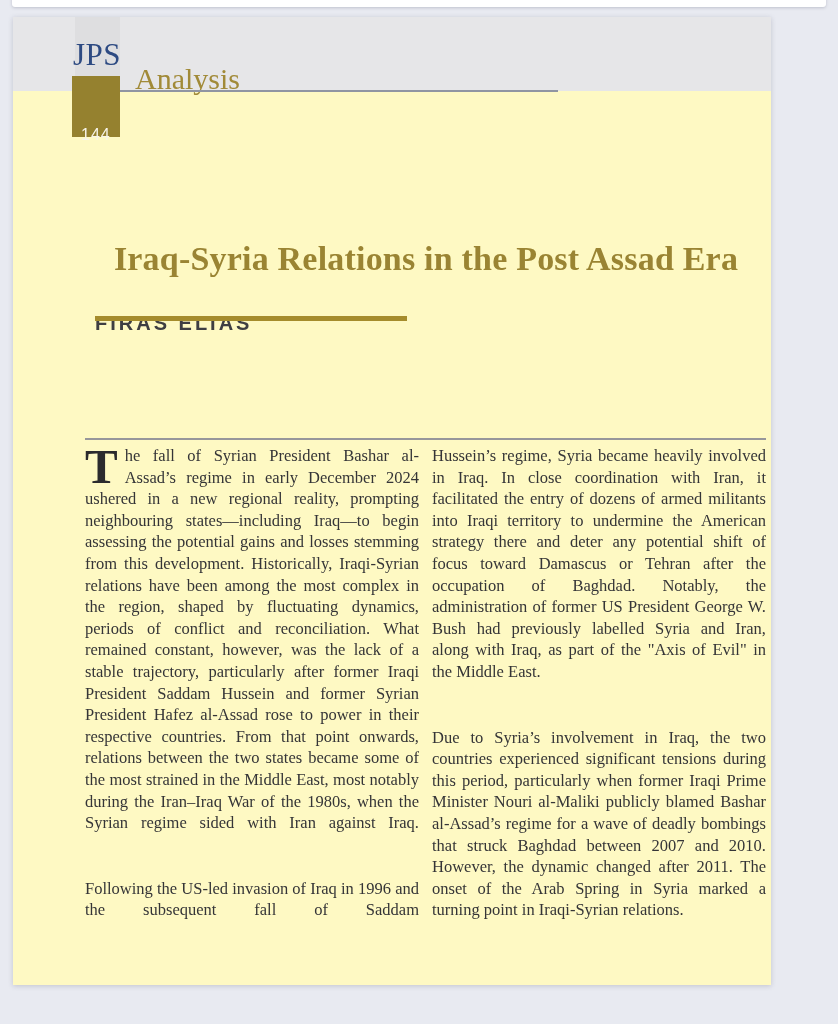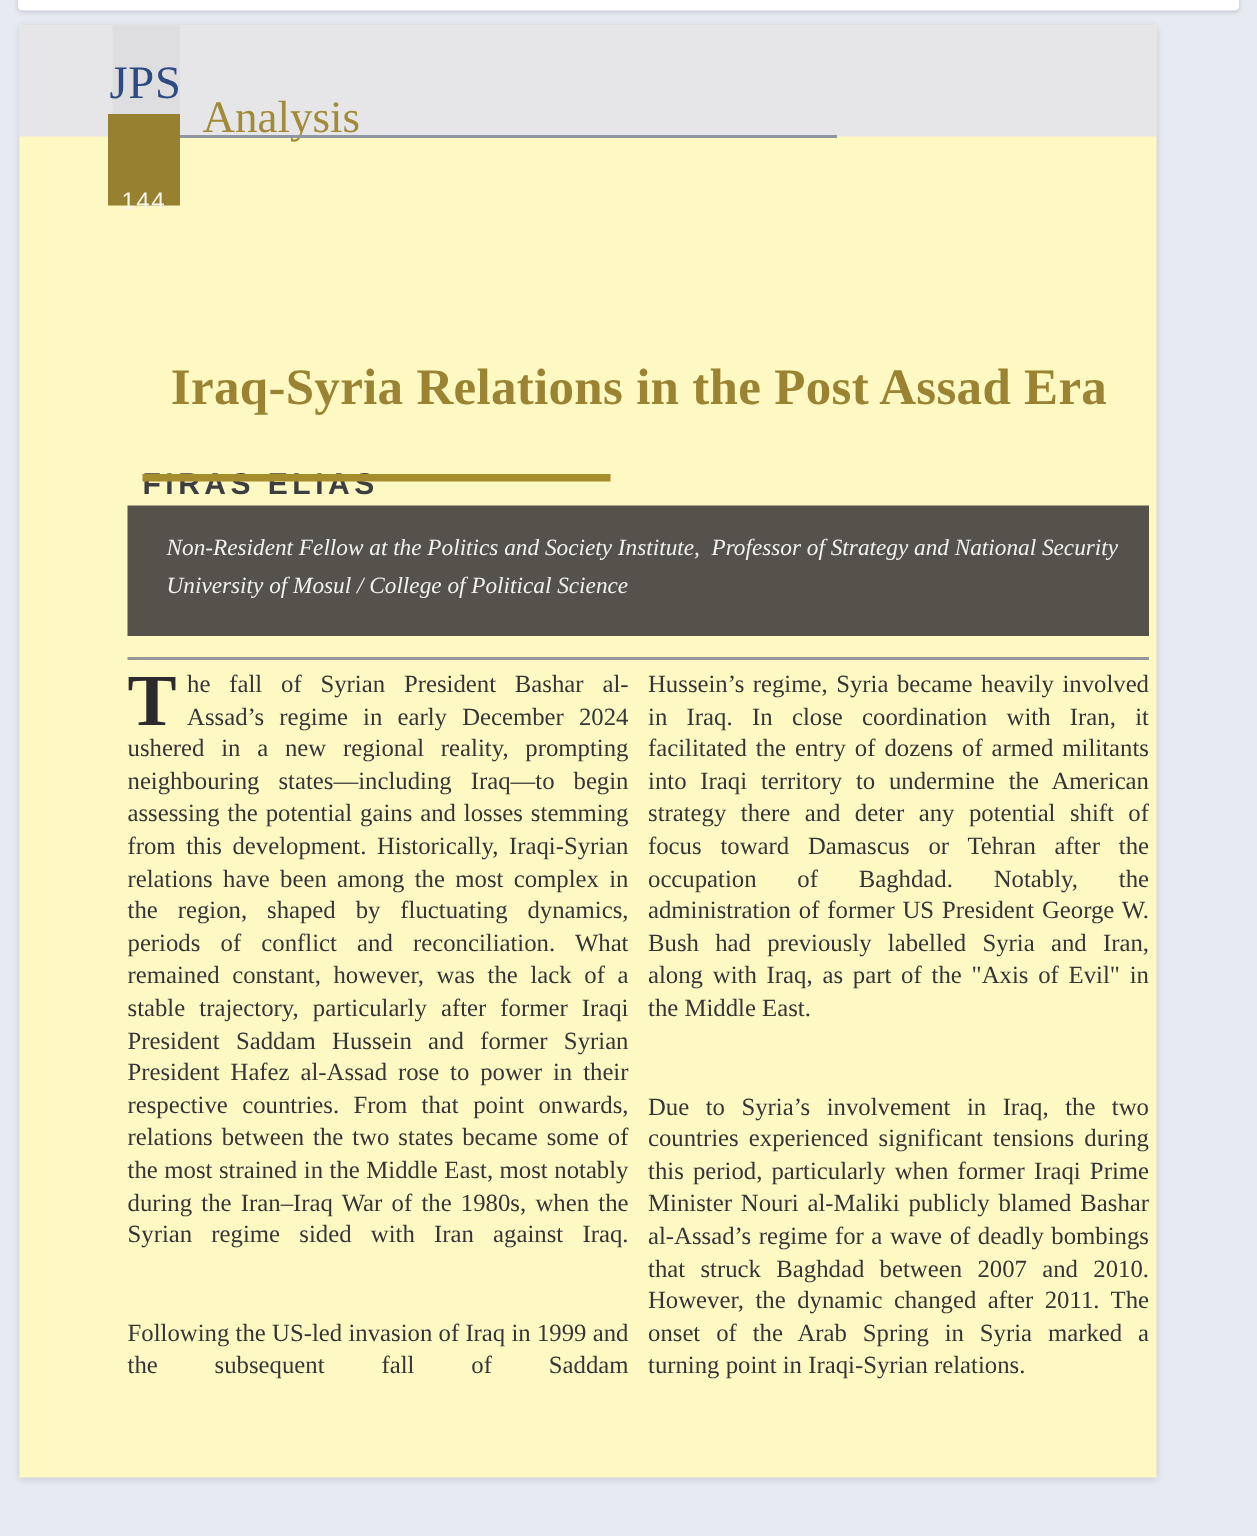--- a/index.html
+++ b/index.html
@@ -168,31 +168,27 @@
   <div class="jps-logo">JPS</div>
   <div class="page-number-badge">144</div>
   <div class="section-label">Analysis</div>
   <div class="section-underline"></div>
 
   <h1 class="article-title">Iraq-Syria Relations in the Post Assad Era</h1>
 
   <div class="author-name">FIRAS ELIAS</div>
   <div class="author-rule"></div>
 
-  <div class="affiliation-box">
-    <div class="affiliation-line">Non-Resident Fellow at the Politics and Society Institute,  Professor of Strategy and National Security</div>
-    <div class="affiliation-line">University of Mosul / College of Political Science</div>
-  </div>
 
   <div class="content-divider"></div>
 
   <div class="body-columns">
     <div class="column">
       <p class="para justify-last"><span class="dropcap">T</span><span>he fall of Syrian President Bashar al-Assad’s regime in early December 2024 ushered in a new regional reality, prompting neighbouring states—including Iraq—to begin assessing the potential gains and losses stemming from this development. Historically, Iraqi-Syrian relations have been among the most complex in the region, shaped by fluctuating dynamics, periods of conflict and reconciliation. What remained constant, however, was the lack of a stable trajectory, particularly after former Iraqi President Saddam Hussein and former Syrian President Hafez al-Assad rose to power in their respective countries. From that point onwards, relations between the two states became some of the most strained in the Middle East, most notably during the Iran–Iraq War of the 1980s, when the Syrian regime sided with Iran against Iraq.</span></p>
-      <p class="para justify-last">Following the US-led invasion of Iraq in 1999 and the subsequent fall of Saddam</p>
+      <p class="para justify-last">Following the US-led invasion of Iraq in 1996 and the subsequent fall of Saddam</p>
     </div>
     <div class="column">
       <p class="para">Hussein’s regime, Syria became heavily involved in Iraq. In close coordination with Iran, it facilitated the entry of dozens of armed militants into Iraqi territory to undermine the American strategy there and deter any potential shift of focus toward Damascus or Tehran after the occupation of Baghdad. Notably, the administration of former US President George W. Bush had previously labelled Syria and Iran, along with Iraq, as part of the "Axis of Evil" in the Middle East.</p>
       <p class="para">Due to Syria’s involvement in Iraq, the two countries experienced significant tensions during this period, particularly when former Iraqi Prime Minister Nouri al-Maliki publicly blamed Bashar al-Assad’s regime for a wave of deadly bombings that struck Baghdad between 2007 and 2010. However, the dynamic changed after 2011. The onset of the Arab Spring in Syria marked a turning point in Iraqi-Syrian relations.</p>
     </div>
   </div>
 
 </div>
 
 </body></html>

